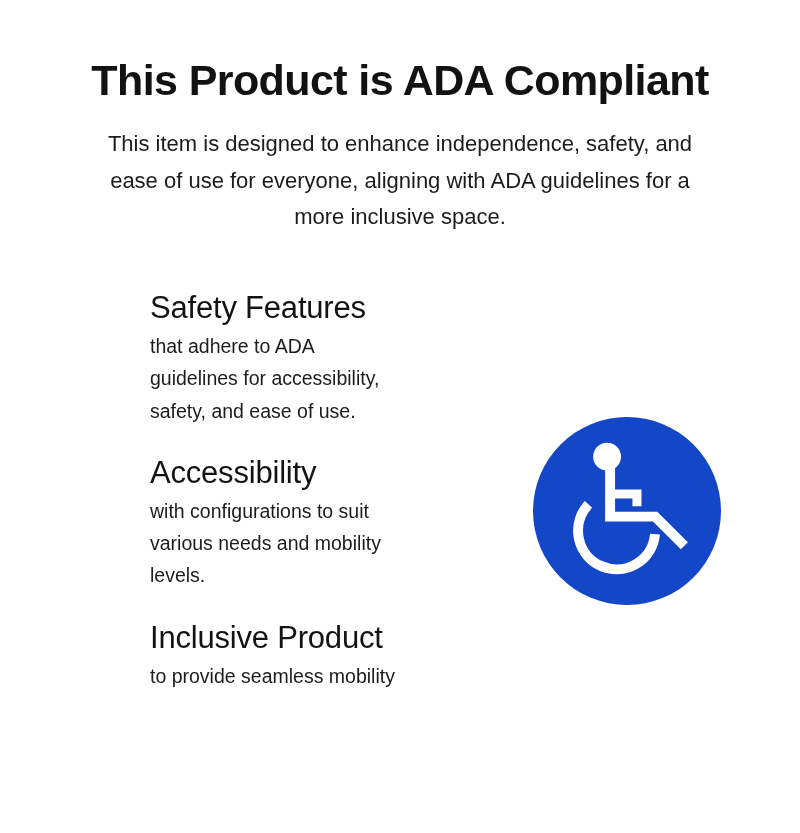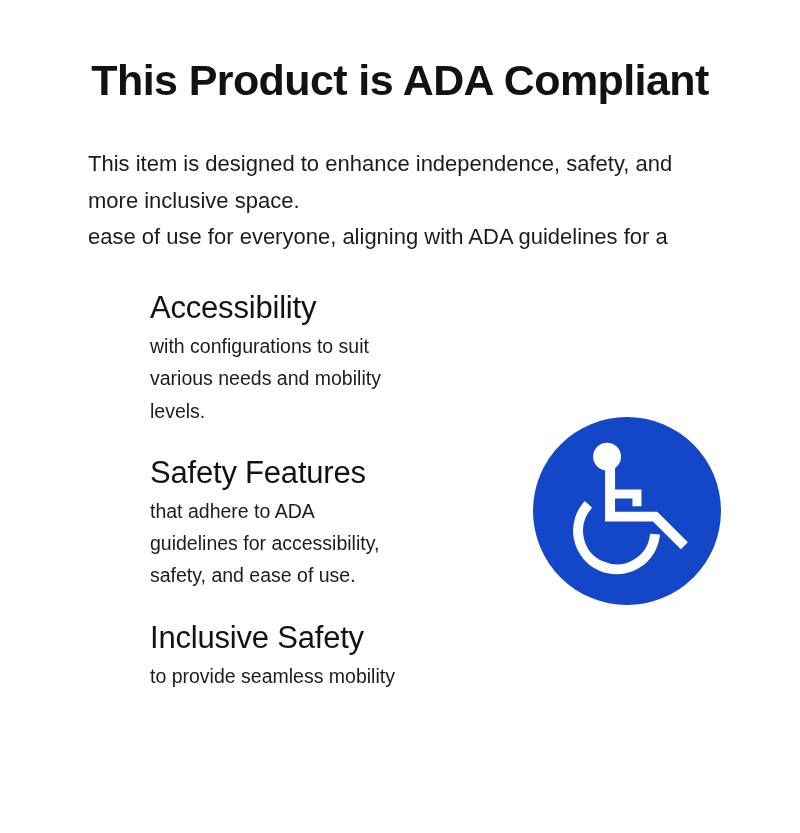--- a/index.html
+++ b/index.html
@@ -20,24 +20,24 @@
     margin: 0;
     text-align: center;
     font-size: 43px;
     line-height: 48px;
     font-weight: 700;
     letter-spacing: -0.6px;
     color: #121212;
   }
   .subtitle {
     position: absolute;
-    top: 146px;
+    top: 126px;
     left: 46px;
     right: 46px;
-    text-align: left;
+    text-align: center;
     font-size: 22px;
     line-height: 36.5px;
     font-weight: 400;
     color: #1c1c1c;
   }
   .subtitle .line { display: block; }
   .sections {
     position: absolute;
     left: 108px;
     top: 289px;
@@ -69,46 +69,46 @@
 </style>
 </head>
 <body>
 
 <div class="canvas">
 
   <h1 class="page-title">This Product is ADA Compliant</h1>
 
   <div class="subtitle">
     <span class="line">This item is designed to enhance independence, safety, and</span>
+    <span class="line">ease of use for everyone, aligning with ADA guidelines for a</span>
     <span class="line">more inclusive space.</span>
-    <span class="line">ease of use for everyone, aligning with ADA guidelines for a</span>
   </div>
 
   <div class="sections">
+
+    <div class="section">
+      <h2 class="section-heading">Safety Features</h2>
+      <div class="section-body">
+        <div class="line">that adhere to ADA</div>
+        <div class="line">guidelines for accessibility,</div>
+        <div class="line">safety, and ease of use.</div>
+      </div>
+    </div>
 
     <div class="section">
       <h2 class="section-heading">Accessibility</h2>
       <div class="section-body">
         <div class="line">with configurations to suit</div>
         <div class="line">various needs and mobility</div>
         <div class="line">levels.</div>
       </div>
     </div>
 
     <div class="section">
-      <h2 class="section-heading">Safety Features</h2>
-      <div class="section-body">
-        <div class="line">that adhere to ADA</div>
-        <div class="line">guidelines for accessibility,</div>
-        <div class="line">safety, and ease of use.</div>
-      </div>
-    </div>
-
-    <div class="section">
-      <h2 class="section-heading">Inclusive Safety</h2>
+      <h2 class="section-heading">Inclusive Product</h2>
       <div class="section-body">
         <div class="line">to provide seamless mobility</div>
       </div>
     </div>
 
   </div>
 
   <div class="badge">
     <svg viewBox="0 0 100 100" aria-hidden="true">
 

